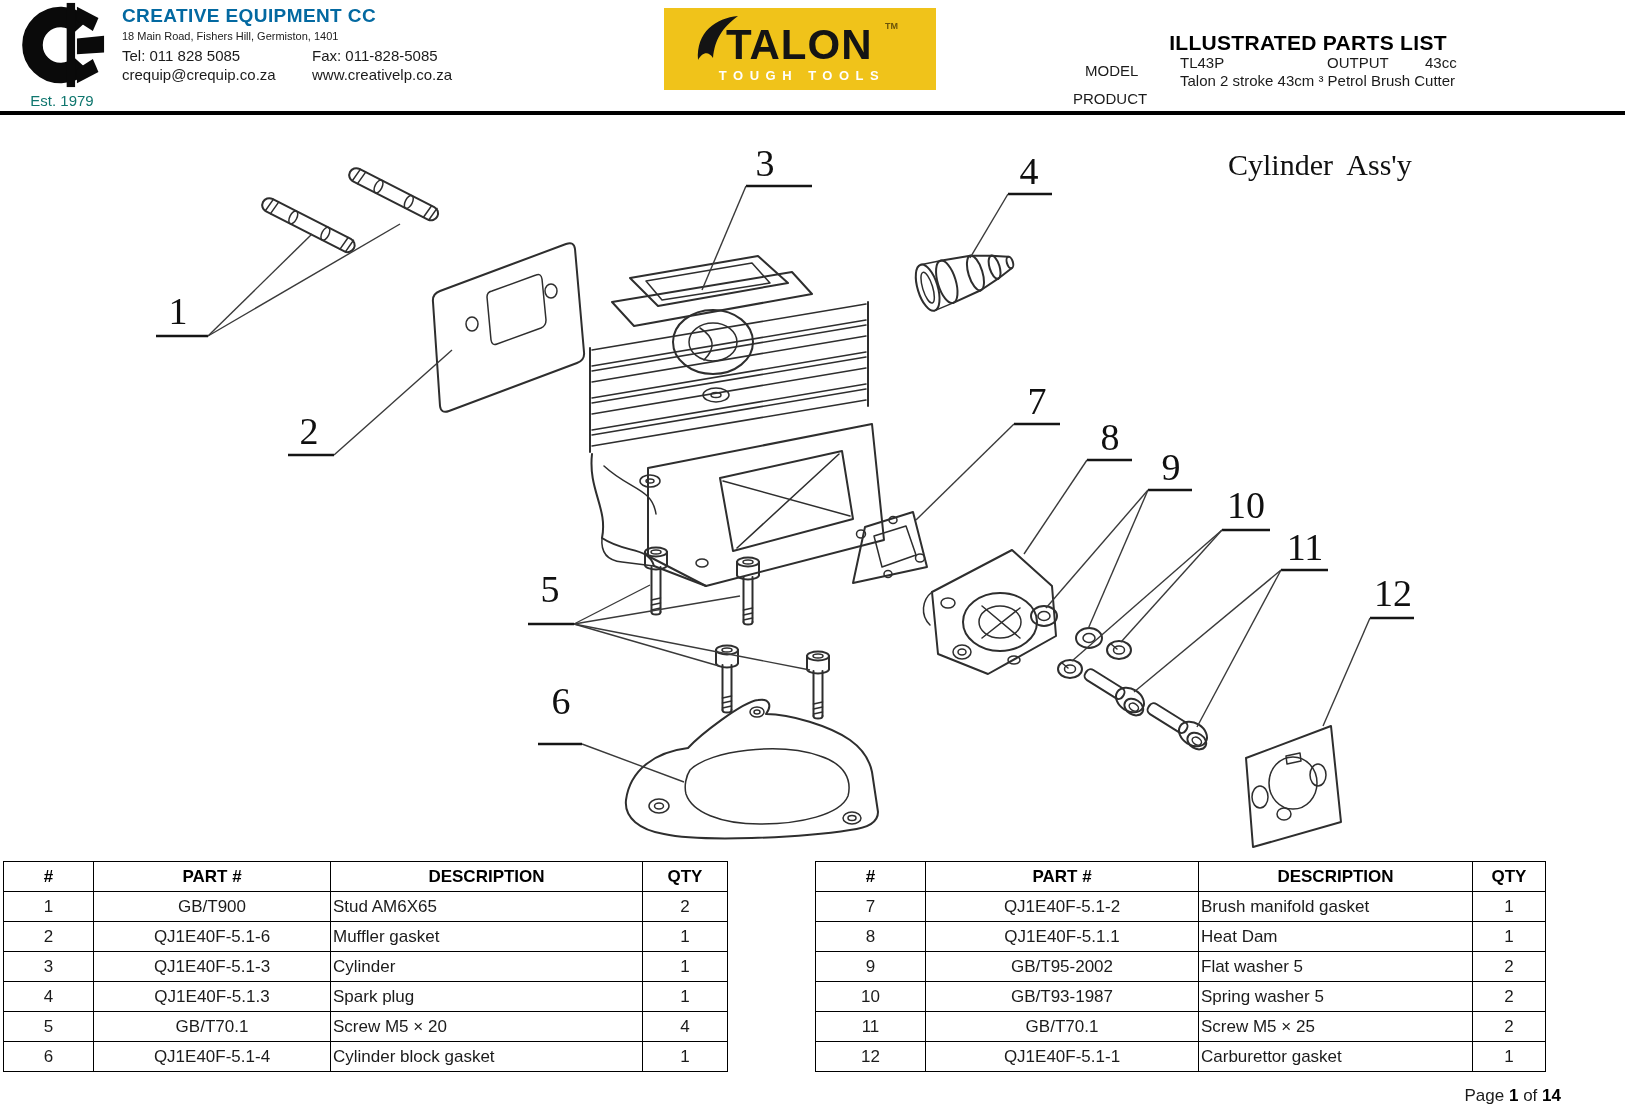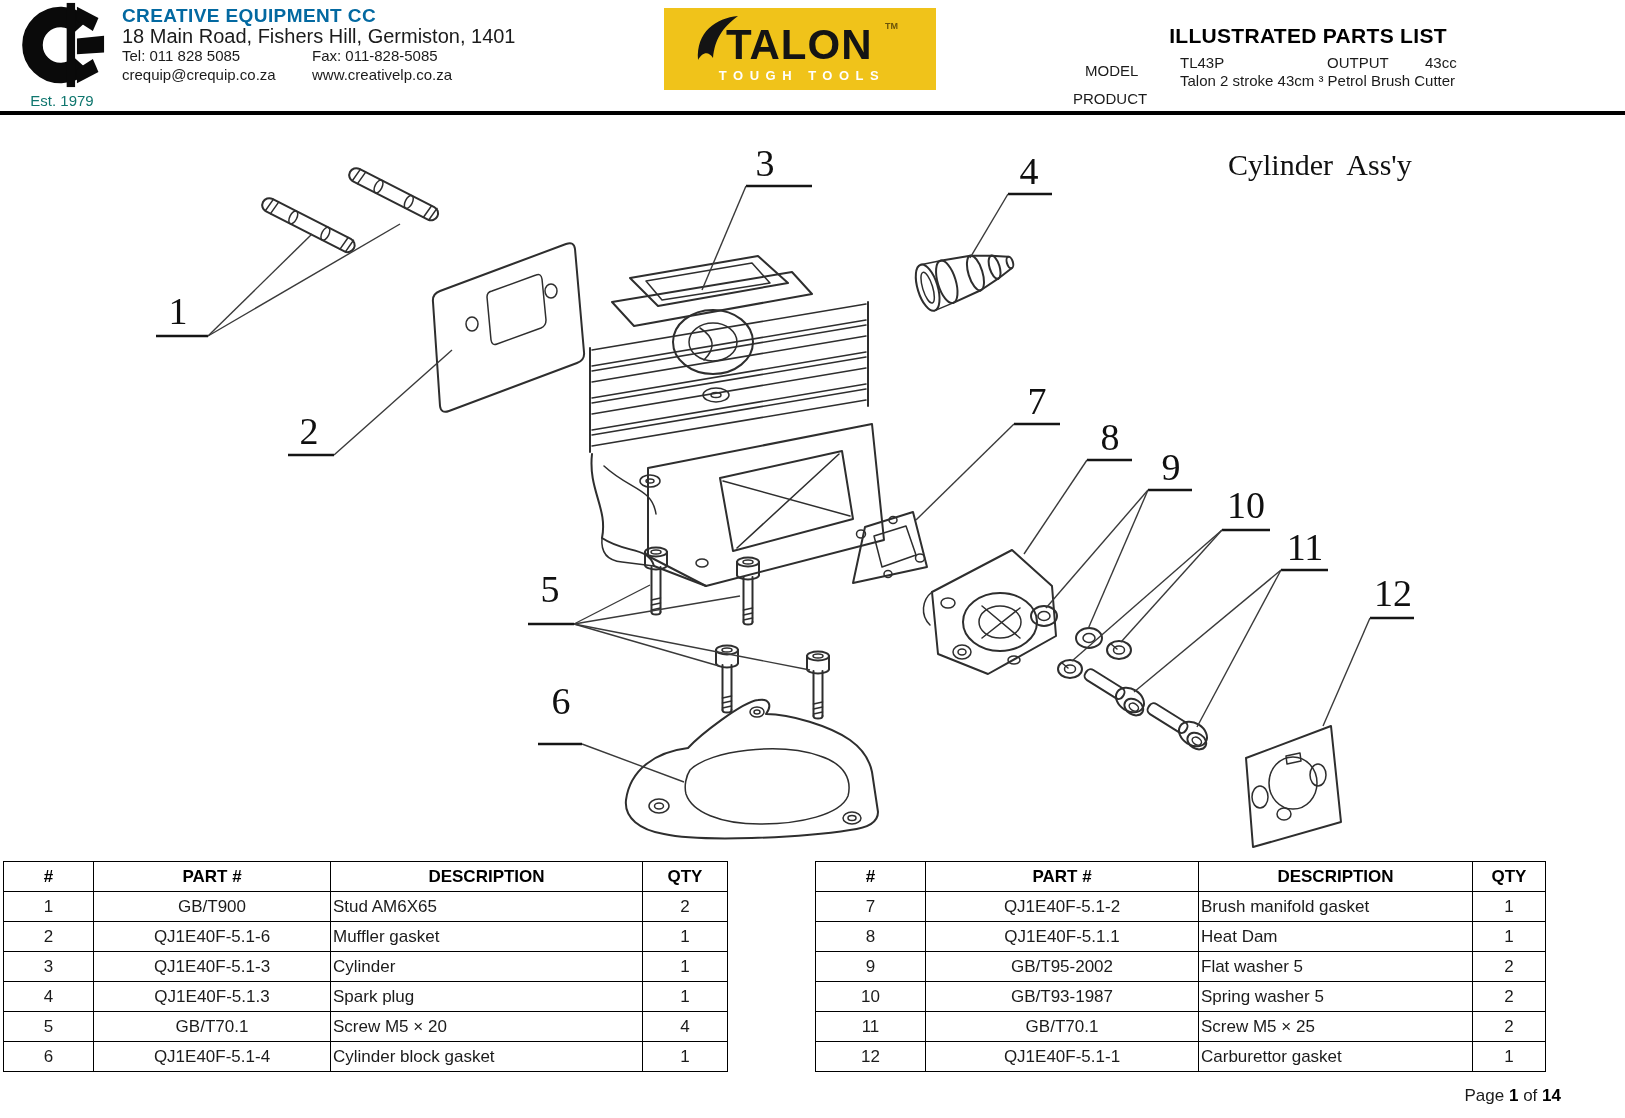--- a/index.html
+++ b/index.html
@@ -5,21 +5,21 @@
   html,body { margin:0; padding:0; }
   body {
     width:1625px; height:1118px; position:relative; background:#ffffff;
     font-family:"Liberation Sans", sans-serif; color:#1b1b1b; overflow:hidden;
   }
   .abs { position:absolute; }
 
   
   .est { width:104px; text-align:center; font-size:15px; color:#0f766e; }
   .co-name { font-size:19px; font-weight:bold; letter-spacing:.4px; color:#0369a1; }
-  .co-line { font-size:20px; line-height:19px; }
+  .co-line { font-size:11px; line-height:19px; }
   .co-row { display:flex; font-size:15px; line-height:19px; }
   .co-row .c1 { width:190px; }
   .doc-title { width:480px; text-align:center; font-size:21px; font-weight:bold; letter-spacing:.3px; color:#000; }
   .meta { font-size:15px; }
   .rule { background:#000; }
 
   
   table.parts { border-collapse:collapse; table-layout:fixed; background:#fff; }
   table.parts th, table.parts td {
     border:1.5px solid #000; height:29px; font-size:17px; padding:0 2px;
@@ -72,21 +72,21 @@
 <div class="abs" style="left:664px; top:8px;">
   <svg width="272" height="82" viewBox="0 0 272 82">
     <rect x="0" y="0" width="272" height="82" fill="#F0C31A"></rect>
     <path d="M 34,52 C 32,24 52,10 74,8 C 58,20 51,31 49,50 C 44,42 38,45 34,52 Z" fill="#141414"></path>
     <text x="62" y="51" font-size="42" font-weight="800" letter-spacing="1" fill="#141414" font-family="Liberation Sans, sans-serif">TALON</text>
     <text x="221" y="21" font-size="9" font-weight="bold" fill="#6b5408" font-family="Liberation Sans, sans-serif">TM</text>
     <text x="138" y="72" font-size="13" font-weight="bold" letter-spacing="6.5" fill="#ffffff" text-anchor="middle" font-family="Liberation Sans, sans-serif">TOUGH TOOLS</text>
   </svg>
 </div>
 
-<div class="abs doc-title" style="left:1068px; top:24px;">ILLUSTRATED PARTS LIST</div>
+<div class="abs doc-title" style="left:1068px; top:31px;">ILLUSTRATED PARTS LIST</div>
 <span class="abs meta" style="left:1085px; top:62px;">MODEL</span>
 <span class="abs meta" style="left:1180px; top:54px;">TL43P</span>
 <span class="abs meta" style="left:1327px; top:54px;">OUTPUT</span>
 <span class="abs meta" style="left:1425px; top:54px;">43cc</span>
 <span class="abs meta" style="left:1073px; top:90px;">PRODUCT</span>
 <span class="abs meta" style="left:1180px; top:72px;">Talon 2 stroke 43cm ³ Petrol Brush Cutter</span>
 
 <div class="abs rule" style="left:0; top:111px; width:1625px; height:4px;"></div>
 
 <svg class="abs" style="left:0; top:0;" width="1625" height="850" viewBox="0 0 1625 850">

